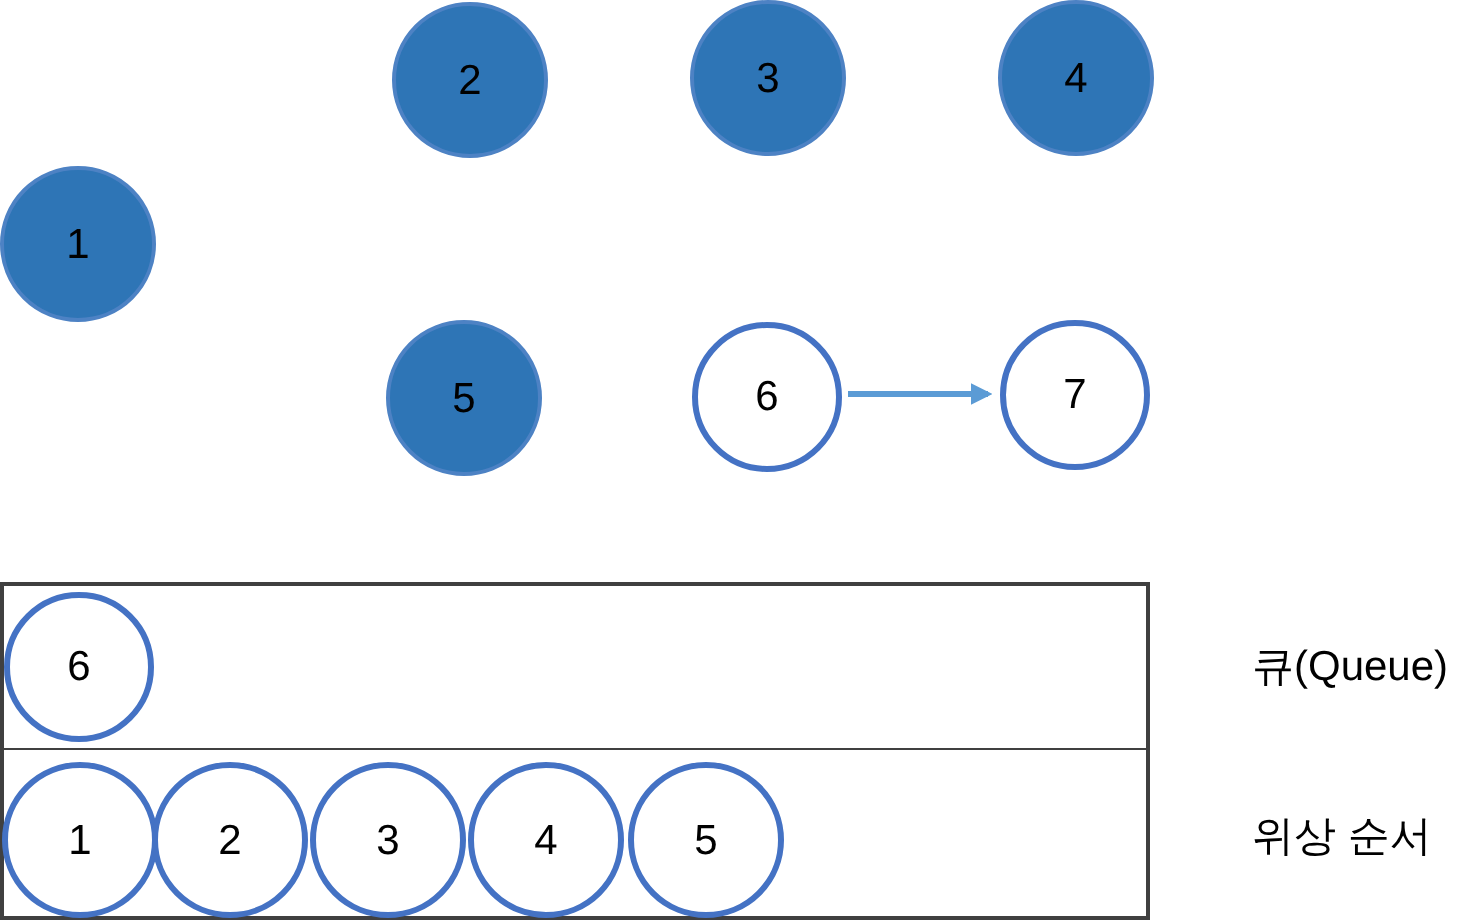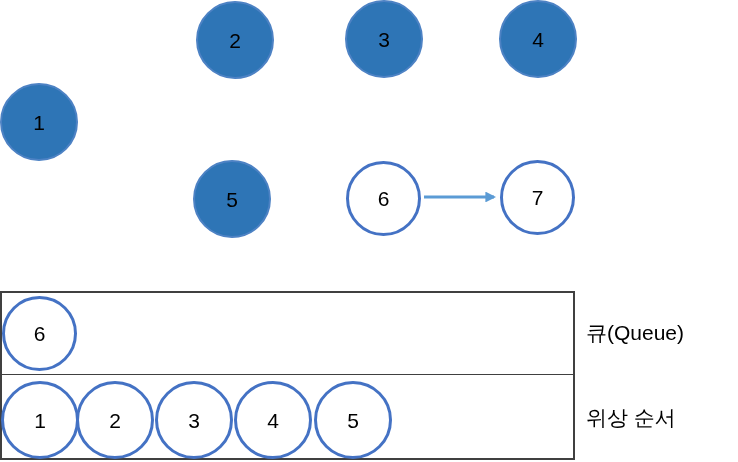--- a/index.html
+++ b/index.html
@@ -70,21 +70,21 @@
   }
   
   .t6 { left: 2px;   top: 296px; }
   .t1 { left: 1px;   top: 381px; }
   .t2 { left: 76px;  top: 381px; }
   .t3 { left: 155px; top: 381px; }
   .t4 { left: 234px; top: 381px; }
   .t5 { left: 314px; top: 381px; }
   .row-label {
     position: absolute;
-    left: 586px;
+    left: 626px;
     font-size: 21px;
     color: #000000;
     white-space: nowrap;
   }
   .row-label.queue { top: 319px; }
   .row-label.topo  { top: 404px; }
   .edge-layer {
     position: absolute;
     left: 0;
     top: 0;

